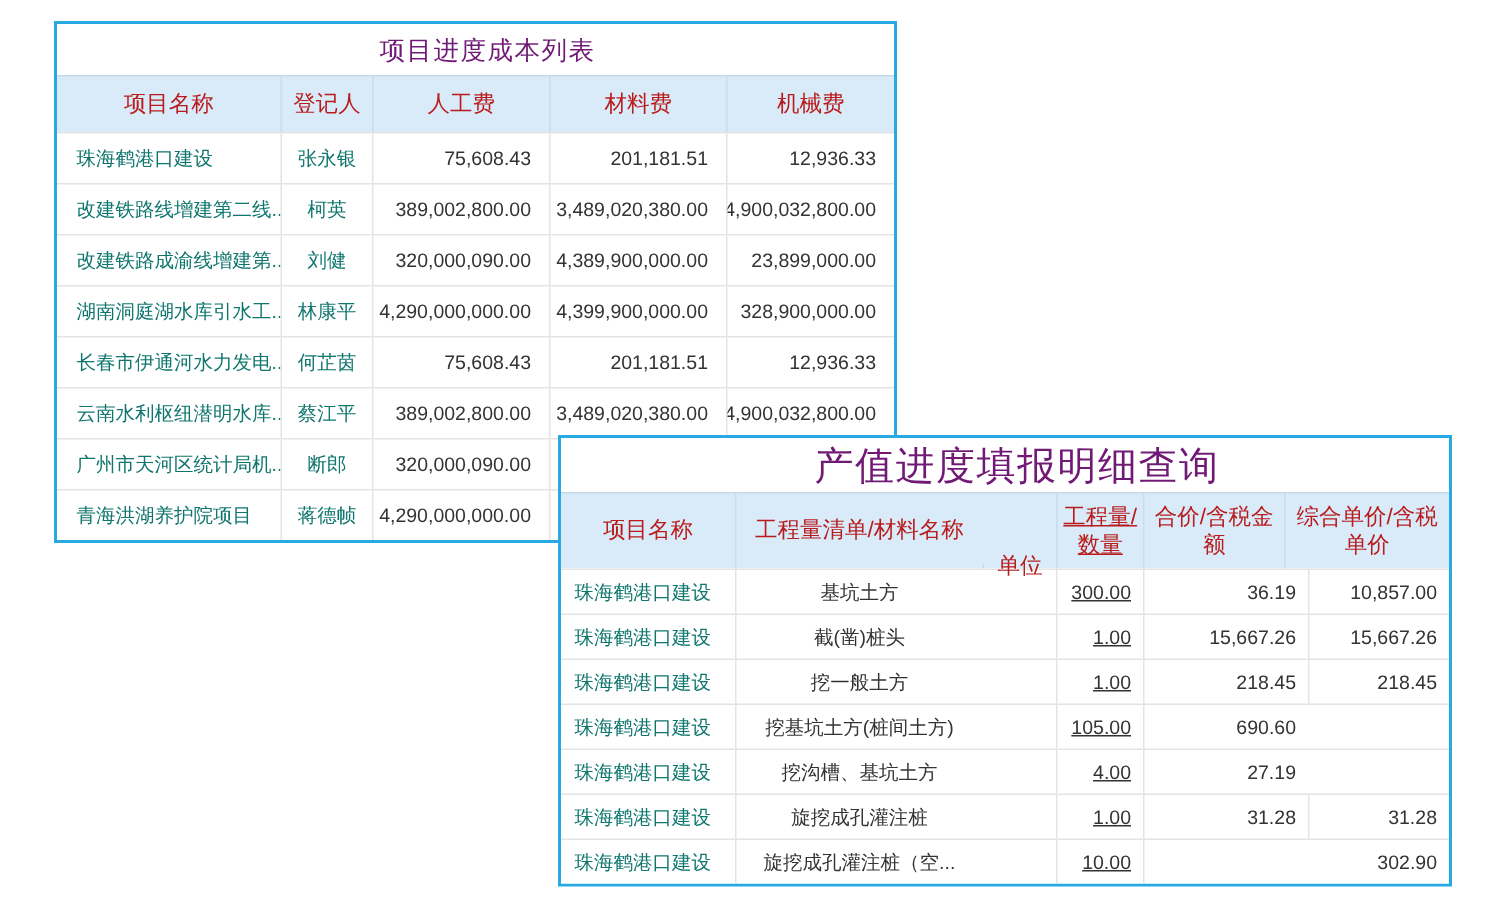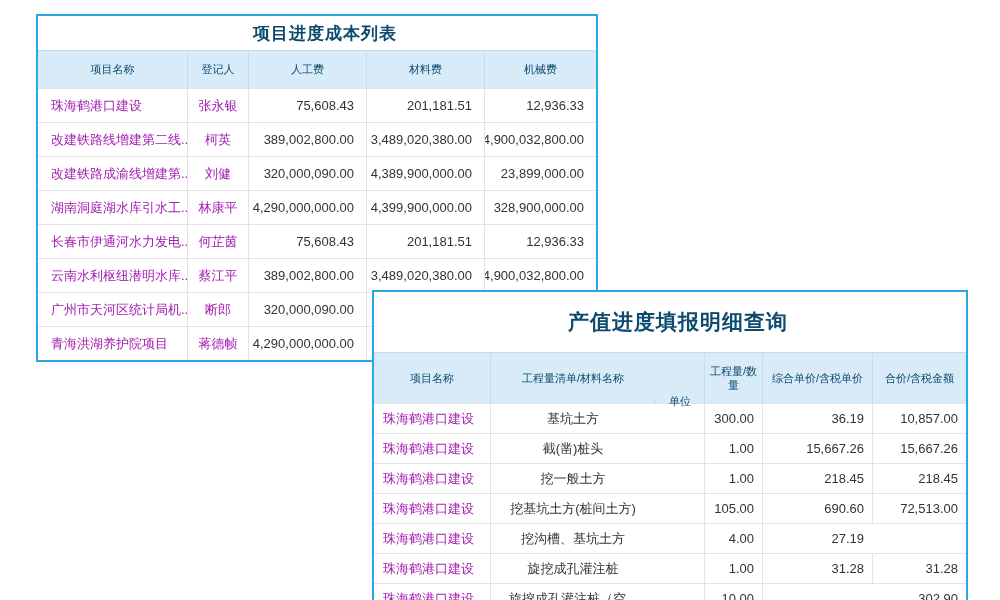--- a/index.html
+++ b/index.html
@@ -9,57 +9,57 @@
     -webkit-font-smoothing:antialiased;
   }
   .panel{
     position:absolute;background:#ffffff;border:2px solid #29a9e2;box-sizing:border-box;
   }
   #cost-panel{left:36px;top:14px;width:562px;z-index:1;}
   #output-panel{left:372px;top:290px;width:596px;z-index:5;}
 
   .panel-title{
     display:flex;align-items:center;justify-content:center;
-    font-weight:bold;color:#0c4a6e;letter-spacing:1px;margin-left:16px;
+    font-weight:normal;color:#701a75;letter-spacing:1px;margin-left:16px;
   }
   #cost-panel .panel-title{height:34px;font-size:17px;}
-  #output-panel .panel-title{height:60px;font-size:21px;}
+  #output-panel .panel-title{height:36px;font-size:26px;}
 
   .thead{
     display:flex;background:#d9eaf8;border-top:1px solid #c3d9ec;
-    color:#0c4a6e;font-size:11px;
+    color:#b91c1c;font-size:15px;
   }
   .thead .hc{
     display:flex;align-items:center;justify-content:center;text-align:center;
     box-sizing:border-box;line-height:1.3;padding:0 2px;
   }
   .thead .hc + .hc{border-left:1px solid #c9dcee;}
   #cost-panel .thead{height:37px;}
   #output-panel .thead{height:50px;}
 
   .trow{display:flex;border-top:1px solid #e4e4e4;background:#ffffff;}
   #cost-panel .trow{height:33px;}
   #output-panel .trow{height:29px;}
   .cell{
     display:flex;align-items:center;box-sizing:border-box;font-size:13px;color:#333333;
     white-space:nowrap;overflow:hidden;
   }
   .trow .cell + .cell{border-left:1px solid #e4e4e4;}
-  .link{color:#a21caf;cursor:pointer;}
+  .link{color:#0f766e;cursor:pointer;}
   .left{justify-content:flex-start;padding-left:13px;padding-right:4px;}
   .center{justify-content:center;text-align:center;}
   .num{justify-content:flex-end;text-align:right;}
   #cost-panel .num{padding-right:12px;}
   #output-panel .num{padding-right:8px;}
   #output-panel .left{padding-left:9px;}
 
   
   .c1a{width:149px;} .c1b{width:61px;} .c1c{width:118px;} .c1d{width:118px;} .c1e{flex:1;}
   
-  .c2a{width:116px;} .c2b{width:165px;} .c2c{width:49px;margin-top:47px;} .c2d{width:58px;} .c2e{width:110px;} .c2f{flex:1;}
+  .c2a{width:116px;} .c2b{width:165px;} .c2c{width:49px;margin-top:47px;} .c2d{width:58px;text-decoration:underline;} .c2e{width:110px;} .c2f{flex:1;}
 </style>
 </head>
 <body>
 
 <div class="panel" id="cost-panel">
   <div class="panel-title">项目进度成本列表</div>
   <div class="thead">
     <div class="hc c1a">项目名称</div>
     <div class="hc c1b">登记人</div>
     <div class="hc c1c">人工费</div>
@@ -125,22 +125,22 @@
   </div>
 </div>
 
 <div class="panel" id="output-panel">
   <div class="panel-title">产值进度填报明细查询</div>
   <div class="thead">
     <div class="hc c2a">项目名称</div>
     <div class="hc c2b">工程量清单/材料名称</div>
     <div class="hc c2c">单位</div>
     <div class="hc c2d">工程量/数量</div>
+    <div class="hc c2f">合价/含税金额</div>
     <div class="hc c2e">综合单价/含税单价</div>
-    <div class="hc c2f">合价/含税金额</div>
   </div>
 
   <div class="trow">
     <div class="cell c2a left link">珠海鹤港口建设</div>
     <div class="cell c2b center">基坑土方</div>
     <div class="cell c2c center">m3</div>
     <div class="cell c2d num">300.00</div>
     <div class="cell c2e num">36.19</div>
     <div class="cell c2f num">10,857.00</div>
   </div>
@@ -159,21 +159,20 @@
     <div class="cell c2d num">1.00</div>
     <div class="cell c2e num">218.45</div>
     <div class="cell c2f num">218.45</div>
   </div>
   <div class="trow">
     <div class="cell c2a left link">珠海鹤港口建设</div>
     <div class="cell c2b center">挖基坑土方(桩间土方)</div>
     <div class="cell c2c center">m3</div>
     <div class="cell c2d num">105.00</div>
     <div class="cell c2e num">690.60</div>
-    <div class="cell c2f num">72,513.00</div>
   </div>
   <div class="trow">
     <div class="cell c2a left link">珠海鹤港口建设</div>
     <div class="cell c2b center">挖沟槽、基坑土方</div>
     <div class="cell c2c center">m3</div>
     <div class="cell c2d num">4.00</div>
     <div class="cell c2e num">27.19</div>
   </div>
   <div class="trow">
     <div class="cell c2a left link">珠海鹤港口建设</div>

